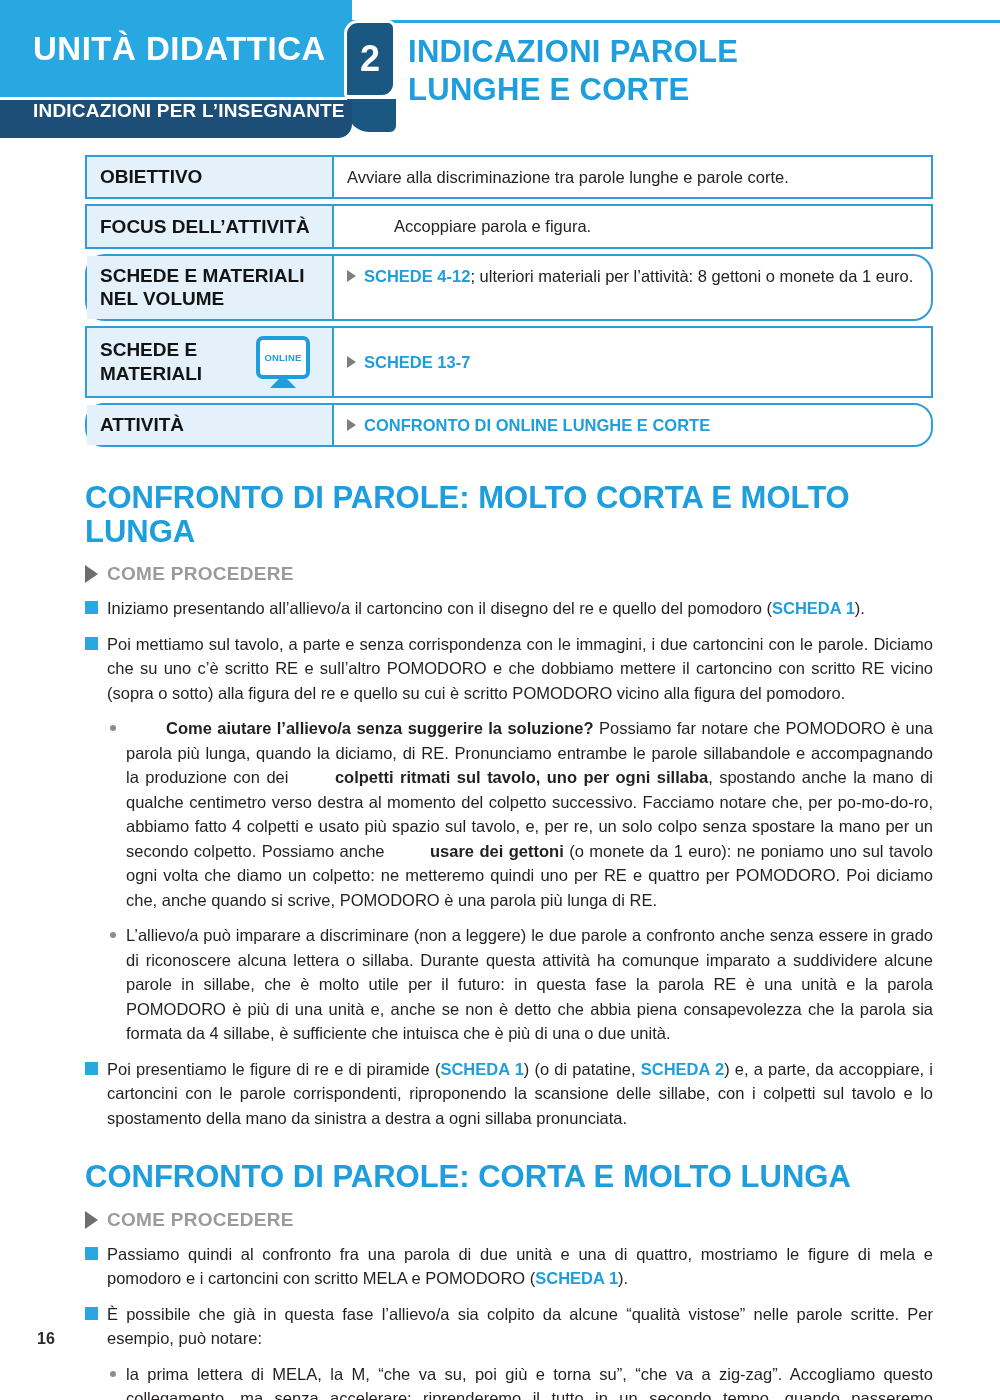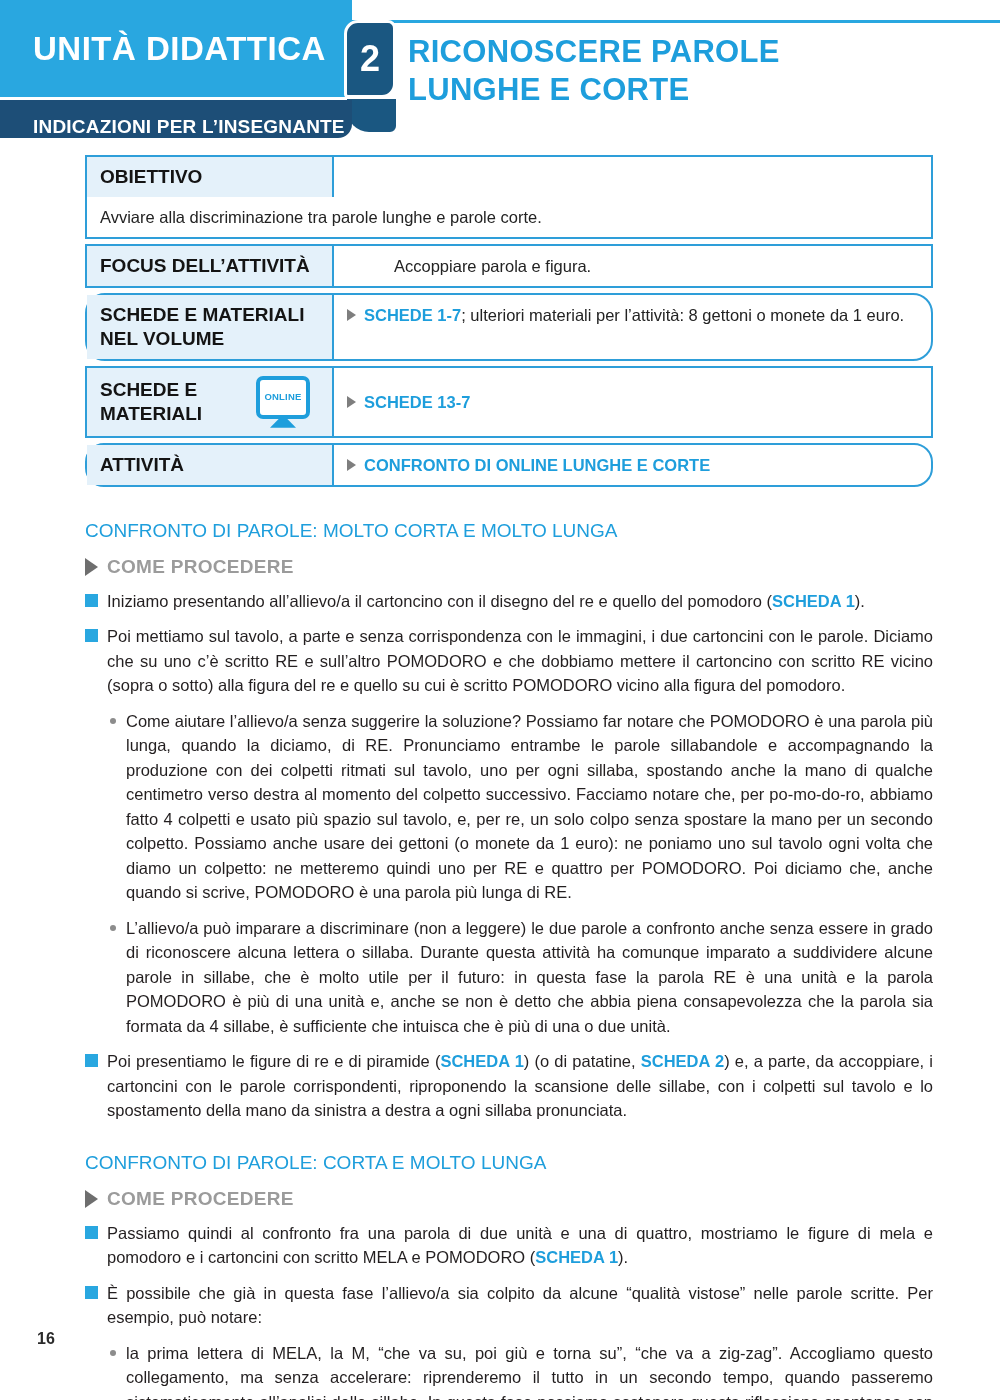--- a/index.html
+++ b/index.html
@@ -5,21 +5,21 @@
   html,body{margin:0;padding:0;background:#fff;}
   body{font-family:"Liberation Sans",sans-serif;}
   .page{position:relative;width:1000px;height:1400px;background:#fff;overflow:hidden;}
 
   
   .header-rule{position:absolute;left:340px;top:20px;width:660px;height:3px;background:#29A7E0;}
   .unit-banner{position:absolute;left:0;top:0;width:352px;height:97px;background:#29A7E0;display:flex;align-items:center;}
   .unit-label{color:#fff;font-weight:bold;font-size:33px;margin-left:33px;letter-spacing:.5px;white-space:nowrap;}
   .unit-tail{position:absolute;left:347px;top:99px;width:49px;height:33px;background:#1A5781;border-radius:0 0 6px 22px;}
   .unit-badge{position:absolute;left:344px;top:20px;width:52px;height:78px;background:#1A5781;border:3px solid #fff;border-radius:14px 8px 14px 4px;box-sizing:border-box;display:flex;align-items:center;justify-content:center;color:#fff;font-size:36px;font-weight:bold;}
-  .indications-bar{position:absolute;left:0;top:100px;width:352px;height:38px;background:#1D4E77;border-radius:0 0 14px 0;display:flex;align-items:flex-end;}
+  .indications-bar{position:absolute;left:0;top:100px;width:352px;height:38px;background:#1D4E77;border-radius:0 0 14px 0;display:flex;align-items:flex-start;}
   .indications-label{color:#fff;font-weight:bold;font-size:19px;margin-left:33px;letter-spacing:.2px;white-space:nowrap;}
   .page-title{position:absolute;left:408px;top:33px;color:#1E9EDC;font-weight:bold;font-size:31px;line-height:38px;letter-spacing:.3px;}
 
   
   .content{position:absolute;left:85px;top:155px;width:848px;}
 
   
   .trow{display:flex;border:2px solid #2E9ED9;margin-bottom:5px;background:#fff;box-sizing:border-box;}
   .cell-label{width:247px;flex:none;background:#E4F1FA;border-right:2px solid #2E9ED9;box-sizing:border-box;padding:8px 8px 8px 13px;display:flex;align-items:center;font-weight:bold;font-size:19px;color:#141414;line-height:1.25;}
   .cell-label.split{justify-content:space-between;}
@@ -29,79 +29,79 @@
   .cell-content.top .tri{margin-top:5px;}
   .ctext{flex:1;}
 
   
   .monitor-wrap{display:flex;flex-direction:column;align-items:center;margin-right:14px;flex:none;border-radius:20px;}
   .monitor{width:46px;height:35px;border:4px solid #1E9EDC;border-radius:7px;background:#fff;display:flex;align-items:center;justify-content:center;box-sizing:content-box;}
   .monitor-label{font-size:9.5px;font-weight:bold;color:#1E9EDC;letter-spacing:.2px;}
   .monitor-stand{width:26px;height:9px;background:#1E9EDC;clip-path:polygon(34% 0,66% 0,100% 100%,0 100%);margin-top:0;}
 
   
-  .section-heading{color:#1E9EDC;font-weight:normal;font-size:19px;margin-top:34px;line-height:1.1;}
+  .section-heading{color:#1E9EDC;font-weight:bold;font-size:31px;margin-top:34px;line-height:1.1;}
   .section-heading.second{margin-top:30px;}
   .procedure{display:flex;align-items:center;margin-top:14px;}
   .proc-tri{flex:none;width:0;height:0;border-top:9px solid transparent;border-bottom:9px solid transparent;border-left:13px solid #6E6E6E;margin-right:9px;}
   .proc-label{color:#9B9B9B;font-weight:bold;font-size:19px;letter-spacing:.3px;}
 
   .block{display:flex;margin-top:11px;}
   .sq{flex:none;width:13px;height:13px;background:#29A7E0;margin:5px 9px 0 0;}
   .block.sub{margin-left:25px;}
   .dot{flex:none;width:6px;height:6px;border-radius:50%;background:#8C8C8C;margin:9px 10px 0 0;}
   .ptext{font-size:16.5px;line-height:24.5px;color:#231F20;text-align:justify;}
-  .seg-b{font-weight:normal;}
+  .seg-b{font-weight:bold;margin-left:40px;}
   .seg-blue{font-weight:bold;color:#1E9EDC;}
 
   .page-number{position:absolute;left:37px;top:1330px;font-size:16px;font-weight:bold;color:#2B2B2B;}
 </style>
 </head>
 <body>
 
 <div class="page">
 
   <div class="header-rule"></div>
 
   <div class="unit-banner">
     <span class="unit-label">UNITÀ DIDATTICA</span>
   </div>
   <div class="unit-tail"></div>
   <div class="unit-badge">2</div>
   <div class="indications-bar">
     <span class="indications-label">INDICAZIONI PER L’INSEGNANTE</span>
   </div>
   <div class="page-title">
-    <div>RICONOSCERE PAROLE</div>
+    <div>INDICAZIONI PAROLE</div>
     <div>LUNGHE E CORTE</div>
   </div>
 
   <div class="content">
 
     <div class="info-table">
 
-      <div class="trow" style="min-height:42px;flex-direction:column;">
+      <div class="trow" style="min-height:42px;">
         <div class="cell-label">OBIETTIVO</div>
         <div class="cell-content">
           <div class="ctext"><span class="seg-n">Avviare alla discriminazione tra parole lunghe e parole corte.</span></div>
         </div>
       </div>
 
       <div class="trow" style="min-height:42px;gap:47px;">
         <div class="cell-label">FOCUS DELL’ATTIVITÀ</div>
         <div class="cell-content">
           <div class="ctext"><span class="seg-n">Accoppiare parola e figura.</span></div>
         </div>
       </div>
 
       <div class="trow" style="min-height:58px;border-radius:20px;">
         <div class="cell-label">SCHEDE E MATERIALI NEL VOLUME</div>
         <div class="cell-content top">
           <span class="tri"></span>
-          <div class="ctext"><span class="seg-blue">SCHEDE 1-7</span><span class="seg-n">; ulteriori materiali per l’attività: 8 gettoni o monete da 1 euro.</span></div>
+          <div class="ctext"><span class="seg-blue">SCHEDE 4-12</span><span class="seg-n">; ulteriori materiali per l’attività: 8 gettoni o monete da 1 euro.</span></div>
         </div>
       </div>
 
       <div class="trow" style="min-height:56px;">
         <div class="cell-label split">
           <span style="max-width:150px;display:inline-block;">SCHEDE E MATERIALI</span>
           <span class="monitor-wrap">
             <span class="monitor">
               <span class="monitor-label">ONLINE</span>
             </span>

